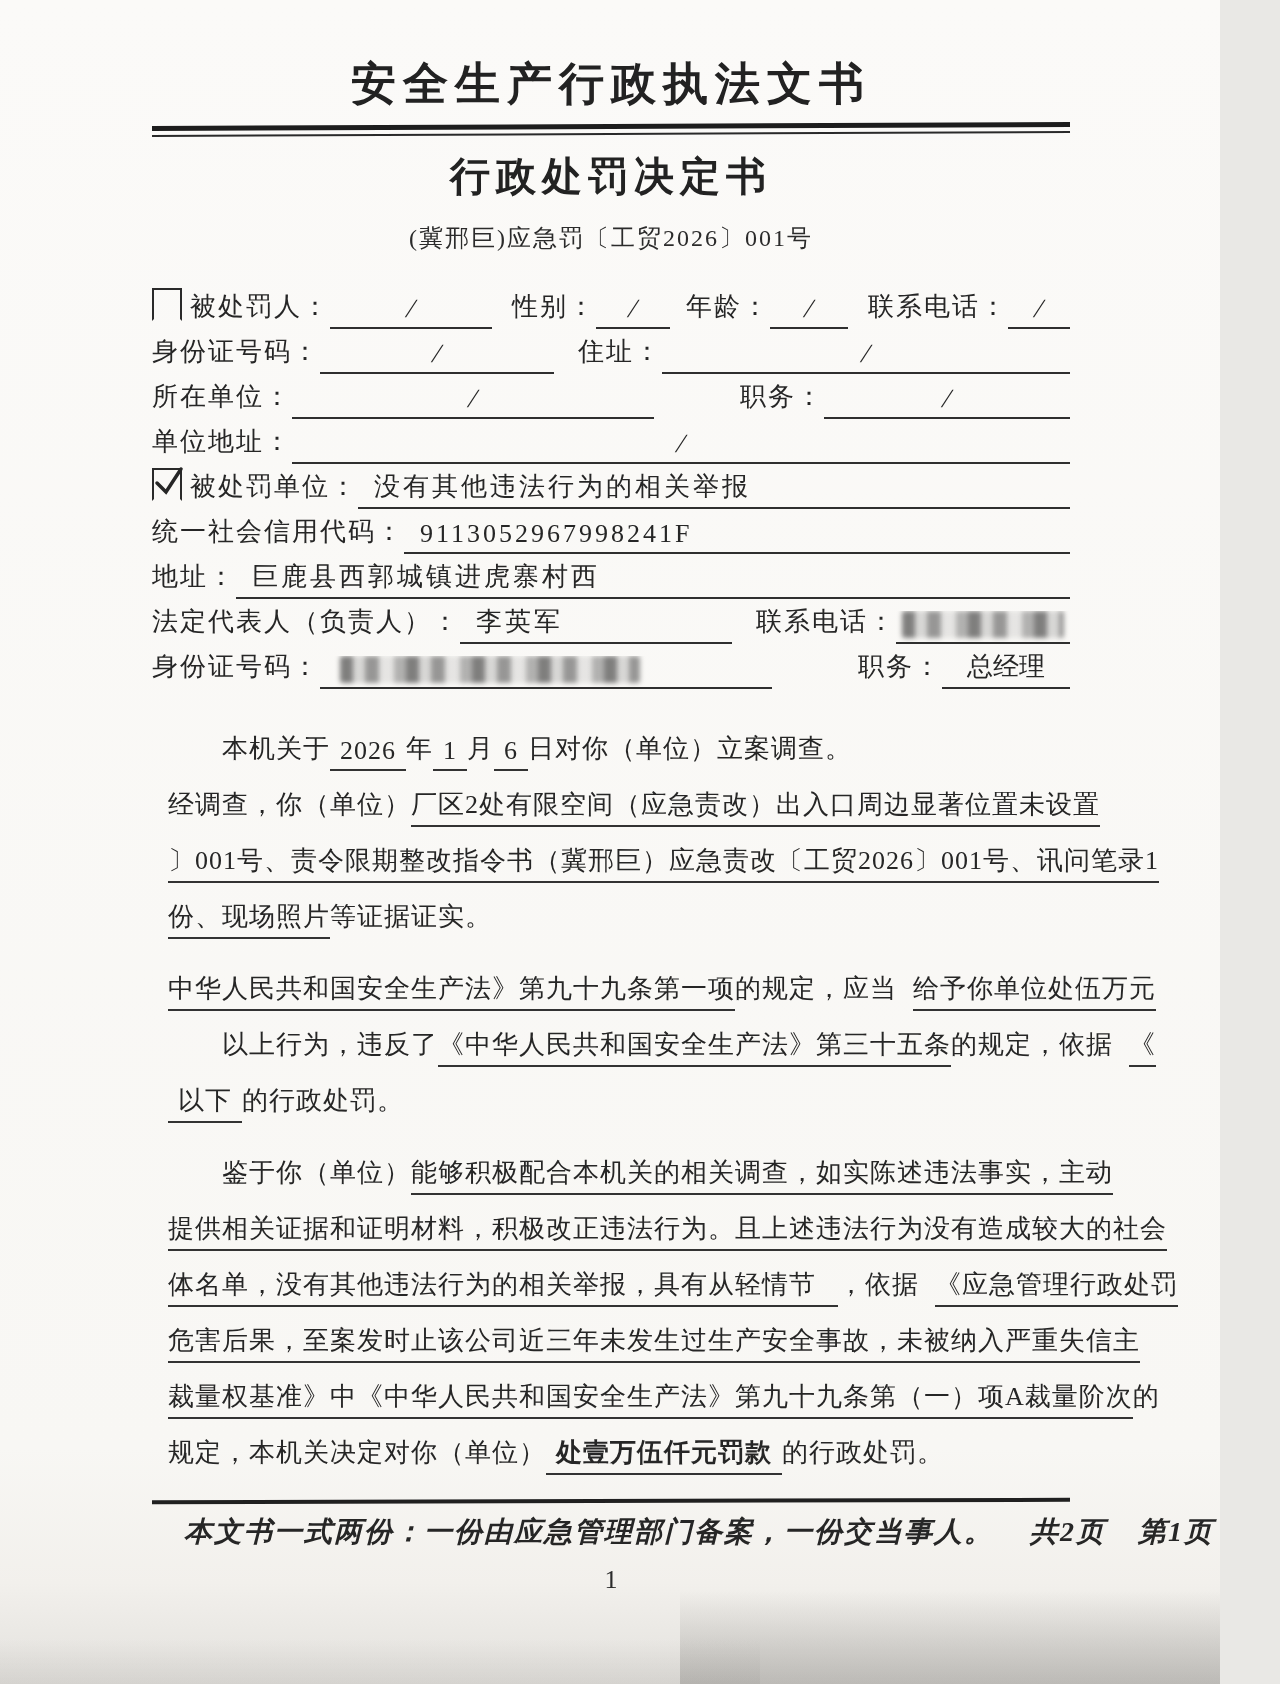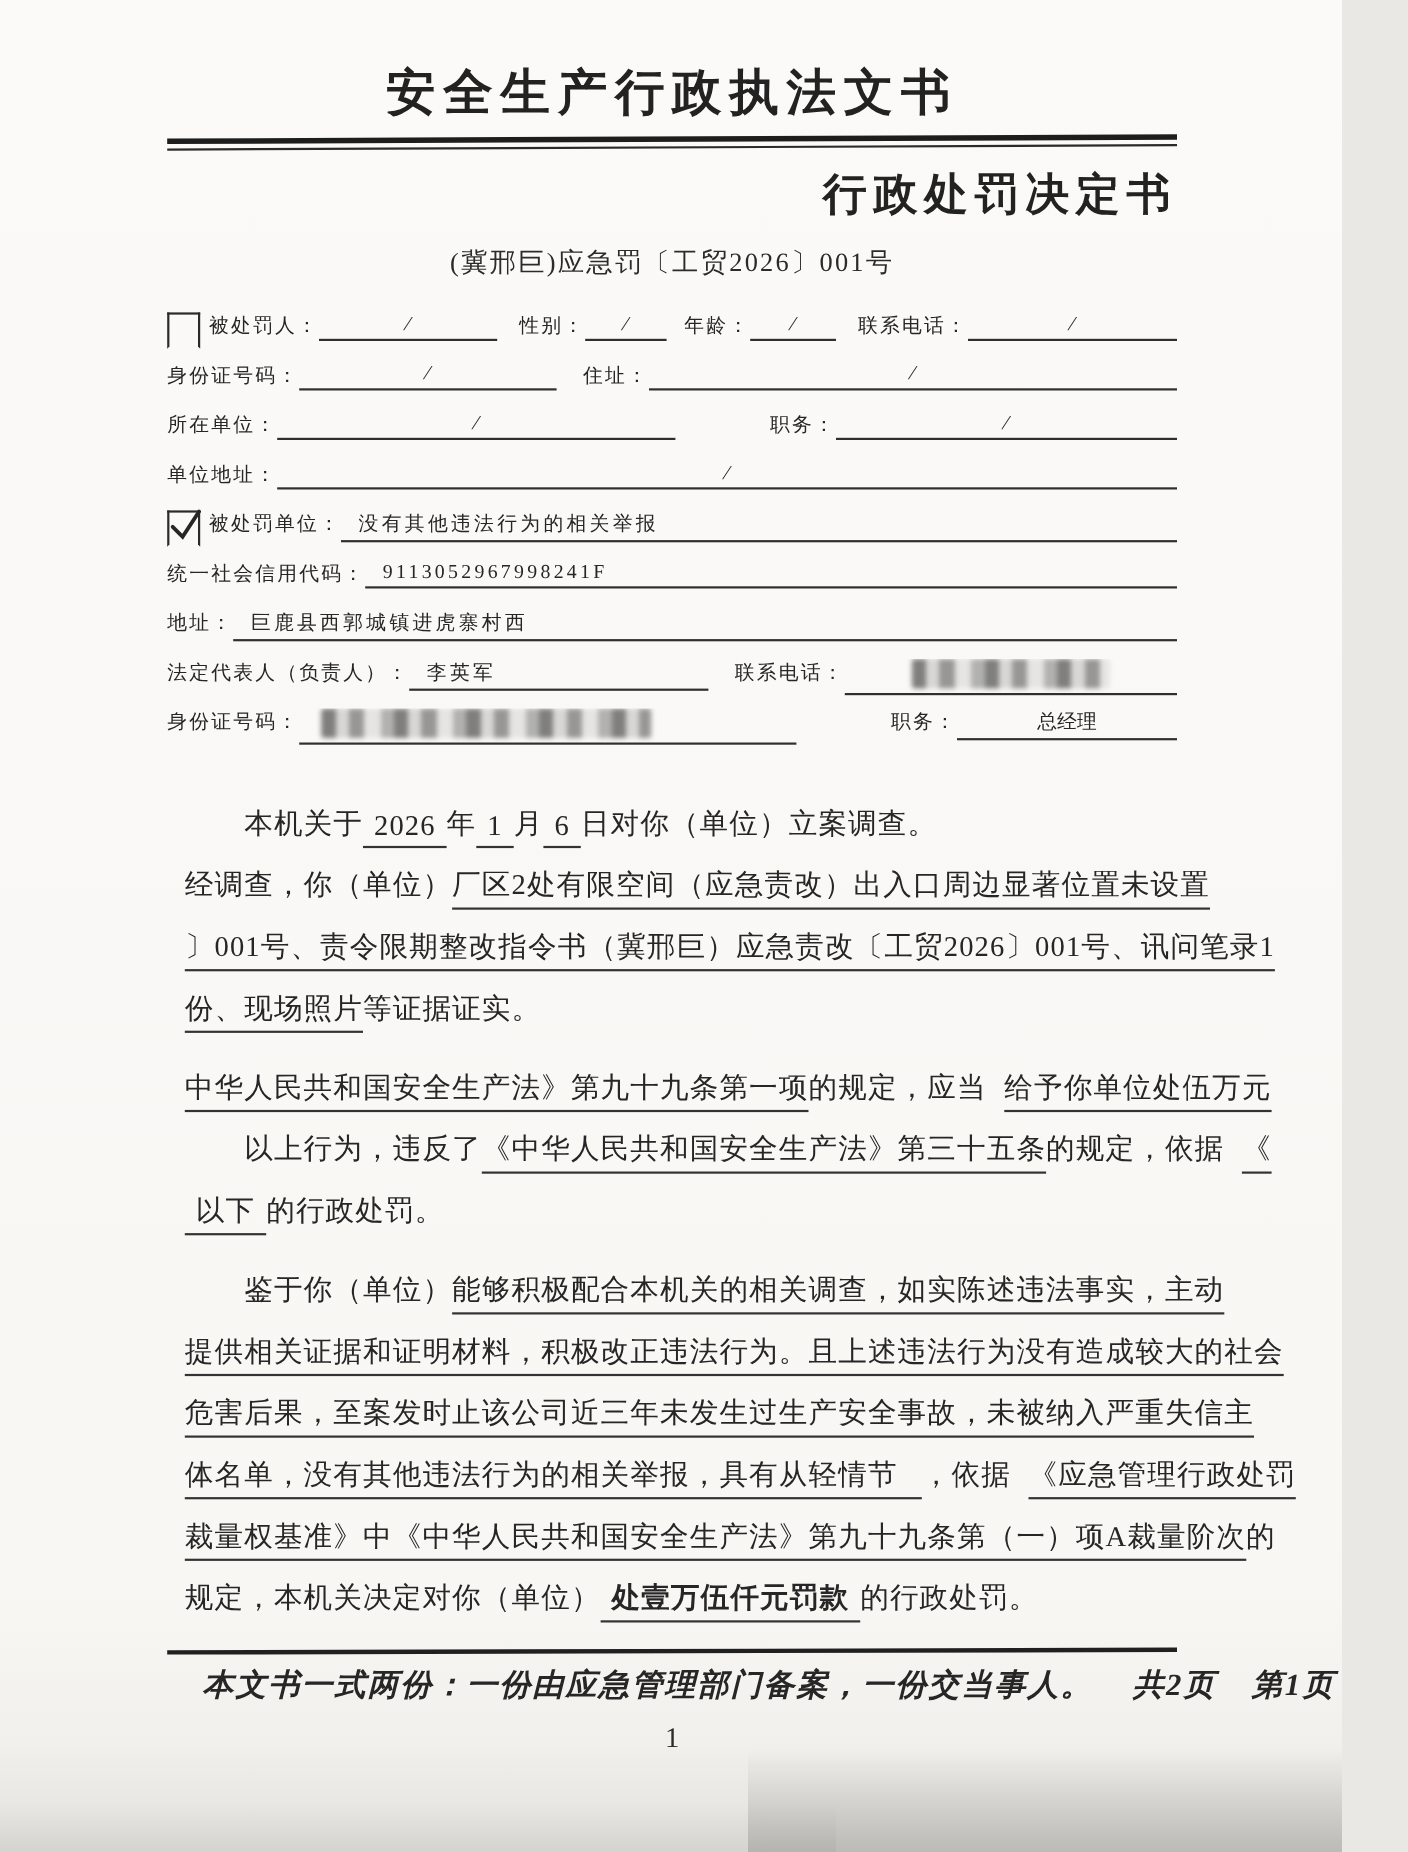--- a/index.html
+++ b/index.html
@@ -29,31 +29,31 @@
   .h-title{
     text-align:center;font-size:45px;font-weight:bold;
     letter-spacing:7px;margin:0;color:#222;
   }
   .rule2{
     margin-top:10px;height:4px;
     border-top:5px solid #1d1d1d;border-bottom:2px solid #2a2a2a;
     transform:rotate(-0.25deg);
   }
   .d-title{
-    text-align:right;font-size:40px;font-weight:bold;
+    text-align:center;font-size:40px;font-weight:bold;
     letter-spacing:6px;margin:14px 0 0 0;color:#222;
   }
   .docno{
     text-align:center;font-size:24px;letter-spacing:2px;margin-top:18px;color:#2b2b2b;
   }
   
   .form{margin-top:30px;}
   .frow{
-    display:flex;align-items:flex-start;height:45px;
-    font-size:18px;white-space:nowrap;
+    display:flex;align-items:flex-end;height:45px;
+    font-size:26px;white-space:nowrap;
   }
   .frow>span,.frow>div{border-bottom:2px solid transparent;padding-bottom:3px;}
   .flabel{letter-spacing:2px;}
   .fill{
     border-bottom-color:#2f2f2f !important;
     text-align:center;padding-left:6px;padding-right:6px;
     overflow:hidden;display:flex;align-items:flex-end;justify-content:center;
   }
   .fill.left{justify-content:flex-start;padding-left:16px;letter-spacing:3px;}
   .grow{flex:1 1 auto;}
@@ -250,26 +250,26 @@
 
     <div class="para p3">
       <div class="bline indent">
         <span>鉴于你（单位）</span>
           <span class="u grow tleft">能够积极配合本机关的相关调查，如实陈述违法事实，主动</span>
       </div>
       <div class="bline">
         <span class="u grow tleft">提供相关证据和证明材料，积极改正违法行为。且上述违法行为没有造成较大的社会</span>
       </div>
       <div class="bline">
-        <span class="u grow tleft">危害后果，至案发时止该公司近三年未发生过生产安全事故，未被纳入严重失信主</span>
-      </div>
-      <div class="bline">
         <span class="u" style="padding-right:22px">体名单，没有其他违法行为的相关举报，具有从轻情节</span>
           <span>，依据</span>
           <span class="u grow tright ml16">《应急管理行政处罚</span>
+      </div>
+      <div class="bline">
+        <span class="u grow tleft">危害后果，至案发时止该公司近三年未发生过生产安全事故，未被纳入严重失信主</span>
       </div>
       <div class="bline">
         <span class="u grow tleft">裁量权基准》中《中华人民共和国安全生产法》第九十九条第（一）项A裁量阶次</span>
           <span>的</span>
       </div>
       <div class="bline">
         <span>规定，本机关决定对你（单位）</span>
           <span class="u bold padx">处壹万伍仟元罚款</span>
           <span>的行政处罚。</span>
       </div>

